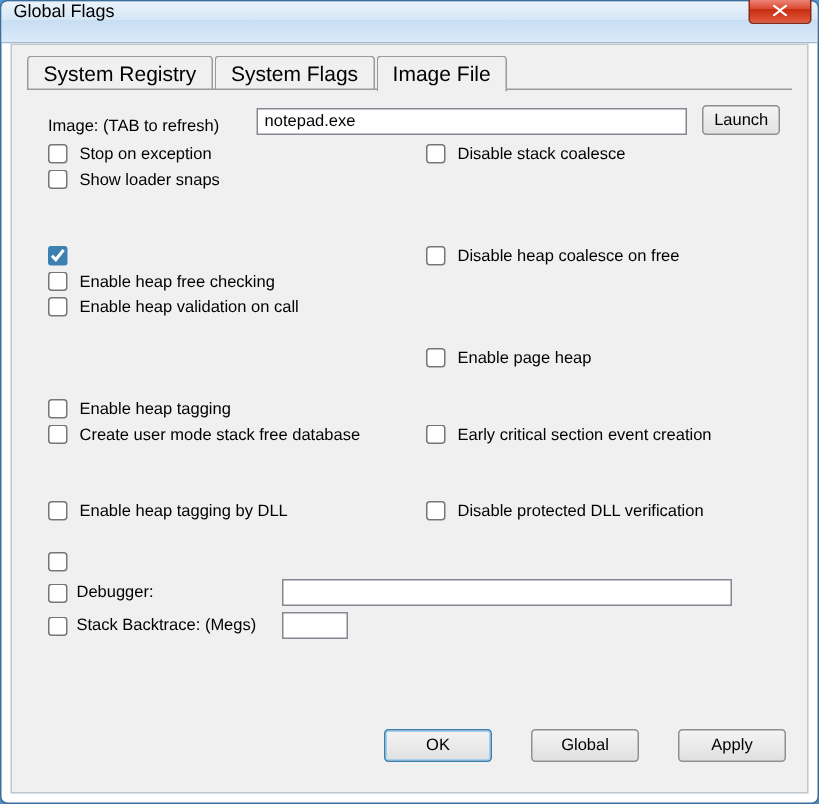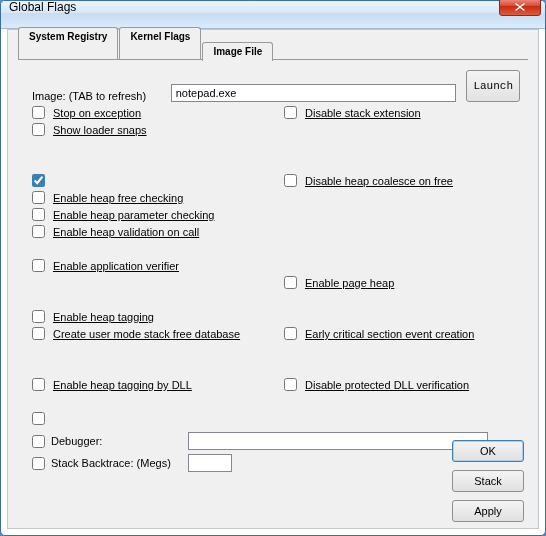--- a/index.html
+++ b/index.html
@@ -59,31 +59,30 @@
     border: 1px solid #c0c8d0;
   }
   .tabs {
     display: flex;
     align-items: flex-end;
     padding: 8px 0 0 10px;
     height: 30px;
     position: relative;
   }
   .tab {
-    padding: 3px 10px 18px 10px;
+    padding: 3px 10px 3px 10px;
     background: #f0f0f0;
     border: 1px solid #9a9a9a;
     border-bottom: none;
     border-radius: 3px 3px 0 0;
     margin-right: 1px;
     position: relative;
     z-index: 1;
     cursor: pointer;
-    font-size: 10px;
-    font-weight: bold;
+    font-size: 14px;
   }
   .tab.active {
     background: #f0f0f0;
     z-index: 3;
     padding-bottom: 4px;
     margin-bottom: -1px;
   }
   .tab-underline {
     position: absolute;
     left: 10px;
@@ -105,38 +104,37 @@
     height: 18px;
     border: 1px solid #828790;
     background: #fff;
     font-size: 11px;
     padding: 0 4px;
     font-family: inherit;
   }
   .launch-btn {
     margin-left: 10px;
     width: 54px;
-    height: 32px;
+    height: 20px;
     background: linear-gradient(to bottom,#f4f4f4,#e2e2e2);
     border: 1px solid #8e8f8f;
     border-radius: 3px;
     font-size: 11px;
-    font-family: Liberation Mono, monospace;
+    font-family: Liberation Sans, sans-serif;
     cursor: pointer;
   }
   .cols { display: flex; }
   .col-l { width: 252px; }
   .col-r { flex: 1; }
   .chk {
     display: flex;
-    align-items: flex-start;
+    align-items: center;
     height: 17px;
     font-size: 11px;
     cursor: pointer;
-    text-decoration: underline;
   }
   .chk input {
     width: 13px;
     height: 13px;
     margin: 0 6px 0 0;
     accent-color: #3c7fb1;
     cursor: pointer;
   }
   .chk .focus-box {
     border: 1px dotted transparent;
@@ -156,24 +154,23 @@
     height:18px;
     font-size:11px;
     padding:0 3px;
     font-family:inherit;
   }
   .field-row .dbg { width: 300px; }
   .field-row .sbt { width: 44px; }
   .footer {
     position: absolute;
     right: 14px;
-    bottom: 6px;
-    display: flex;
-    gap: 8px;
-    flex-direction: column;
+    bottom: 20px;
+    display: flex;
+    gap: 26px;
   }
   .footer button {
     width: 72px;
     height: 22px;
     background: linear-gradient(to bottom,#f4f4f4,#e0e0e0);
     border: 1px solid #8e8f8f;
     border-radius: 3px;
     font-size: 11px;
     font-family: inherit;
     cursor: pointer;
@@ -192,21 +189,21 @@
     <div class="close-btn">
       <svg width="10" height="8" viewBox="0 0 10 8">
           <path d="M1 0 L5 3 L9 0 L10 1 L6 4 L10 7 L9 8 L5 5 L1 8 L0 7 L4 4 L0 1 Z" fill="#fff"></path>
         </svg>
     </div>
   </div>
 
   <div class="client">
     <div class="tabs">
       <div class="tab"><span>System Registry</span></div>
-      <div class="tab"><span>Kernel Flags</span></div>
+      <div class="tab"><span>System Flags</span></div>
       <div class="tab active"><span>Image File</span></div>
       <div class="tab-underline"></div>
     </div>
 
     <div class="panel">
 
       <div class="row image-row">
         <span class="image-label">Image: (TAB to refresh)</span>
         <input class="image-input" value="notepad.exe" style="">
         <button class="launch-btn">Launch</button>
@@ -219,62 +216,52 @@
               <span class="focus-box">Stop on exception</span>
             </label>
           <label class="chk">
               <input type="checkbox" style="">
               <span class="focus-box">Show loader snaps</span>
             </label>
         </div>
         <div class="col-r">
           <label class="chk">
               <input type="checkbox" style="">
-              <span class="focus-box">Disable stack extension</span>
+              <span class="focus-box">Disable stack coalesce</span>
             </label>
         </div>
       </div>
 
       <div class="gap-md"></div>
 
       <div class="cols">
         <div class="col-l">
           <label class="chk focused">
               <input type="checkbox" checked="" style="">
             </label>
           <label class="chk">
               <input type="checkbox" style="">
               <span class="focus-box">Enable heap free checking</span>
             </label>
           <label class="chk">
               <input type="checkbox" style="">
-              <span class="focus-box">Enable heap parameter checking</span>
-            </label>
-          <label class="chk">
-              <input type="checkbox" style="">
               <span class="focus-box">Enable heap validation on call</span>
             </label>
         </div>
         <div class="col-r">
           <label class="chk">
               <input type="checkbox" style="">
               <span class="focus-box">Disable heap coalesce on free</span>
             </label>
         </div>
       </div>
 
       <div class="gap-sm"></div>
 
       <div class="cols">
-        <div class="col-l">
-          <label class="chk">
-              <input type="checkbox" style="">
-              <span class="focus-box">Enable application verifier</span>
-            </label>
-        </div>
         <div class="col-r"></div>
       </div>
       <div class="cols">
         <div class="col-l"></div>
         <div class="col-r">
           <label class="chk">
               <input type="checkbox" style="">
               <span class="focus-box">Enable page heap</span>
             </label>
         </div>
@@ -337,17 +324,17 @@
             <input type="checkbox" style="">
             <span>Stack Backtrace: (Megs)</span>
           </label>
         <input class="tin sbt" value="" style="">
       </div>
 
     </div>
 
     <div class="footer">
       <button class="default">OK</button>
-      <button>Stack</button>
+      <button>Global</button>
       <button>Apply</button>
     </div>
   </div>
 </div>
 
 </body></html>

